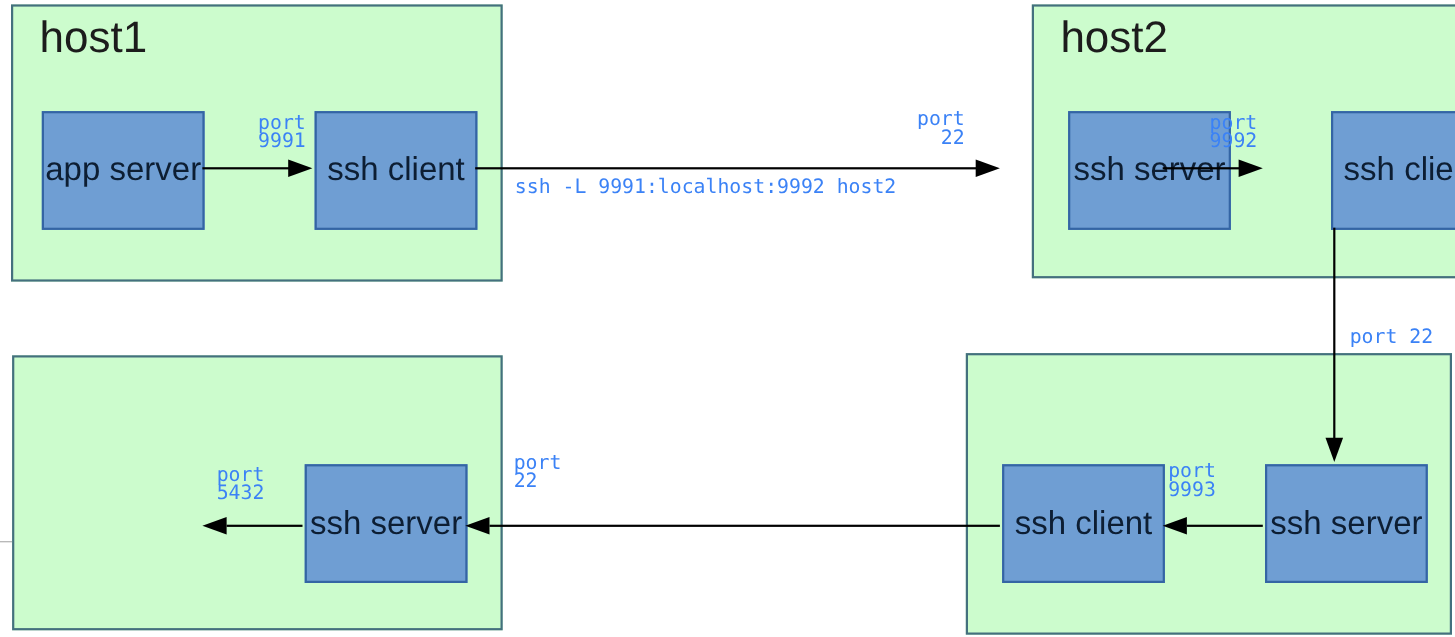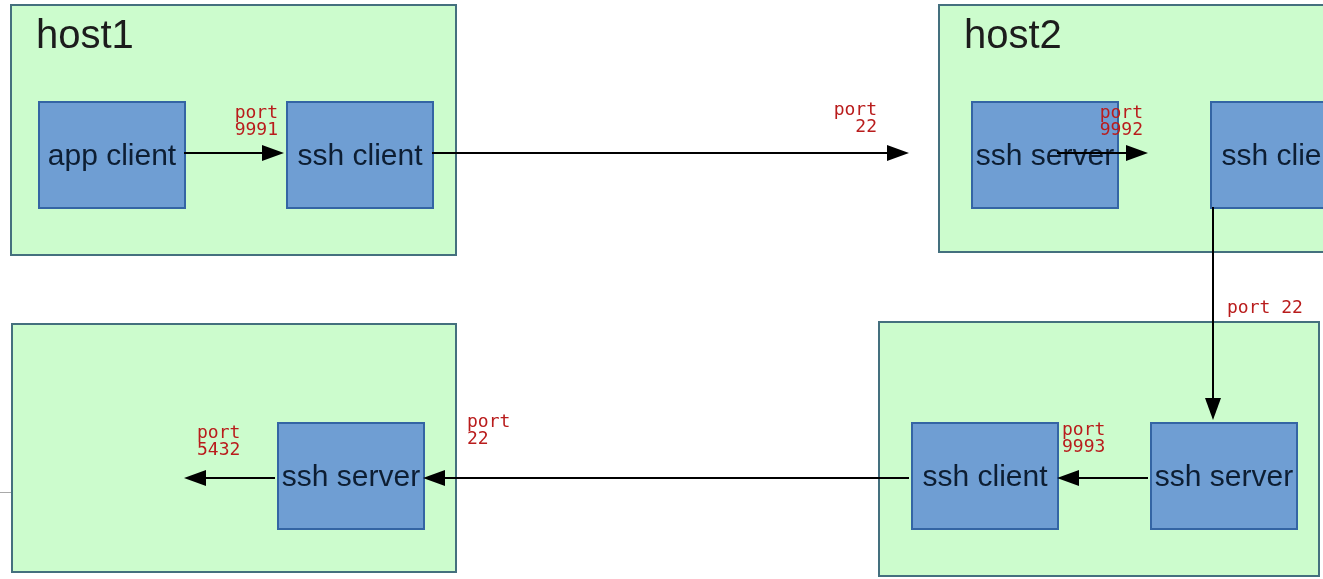--- a/index.html
+++ b/index.html
@@ -30,34 +30,34 @@
     border-top:8px solid transparent;border-bottom:8px solid transparent;
     border-left:22px solid var(--arrow,#000);}
   .head-left{position:absolute;width:0;height:0;
     border-top:8px solid transparent;border-bottom:8px solid transparent;
     border-right:22px solid var(--arrow,#000);}
   .head-down{position:absolute;width:0;height:0;
     border-left:8px solid transparent;border-right:8px solid transparent;
     border-top:22px solid var(--arrow,#000);}
   .mono{
     position:absolute;font-family:"DejaVu Sans Mono",monospace;font-size:18px;
-    line-height:17px;color:#b91c1c;white-space:pre;
+    line-height:17px;color:#3b82f6;white-space:pre;
   }
   .ra{text-align:right;}
   .stray{position:absolute;background:#a9a9a9;}
 </style>
 </head>
 <body>
 
 <div class="canvas">
 
   <div class="host" style="left:10px;top:4px;width:447px;height:252px;">
     <div class="host-title">host1</div>
     <div class="node" style="left:26px;top:95px;">
-      <span class="node-label">app client</span>
+      <span class="node-label">app server</span>
     </div>
     <div class="node" style="left:274px;top:95px;">
       <span class="node-label">ssh client</span>
     </div>
   </div>
 
   <div class="host" style="left:918px;top:4px;width:442px;height:249px;margin-left:20px;">
     <div class="host-title">host2</div>
     <div class="node" style="left:31px;top:95px;">
       <span class="node-label">ssh server</span>
@@ -82,20 +82,21 @@
     </div>
   </div>
 
   <div class="hline" style="left:184px;top:152px;width:80px;"></div>
   <div class="head-right" style="left:262px;top:145px;"></div>
   <div class="mono ra" style="right:1045px;top:103px;">port
 9991</div>
 
   <div class="hline" style="left:432px;top:152px;width:456px;"></div>
   <div class="head-right" style="left:887px;top:145px;"></div>
+  <div class="mono" style="left:468px;top:161px;">ssh -L 9991:localhost:9992 host2</div>
   <div class="mono ra" style="right:446px;top:100px;">port
 22</div>
 
   <div class="hline" style="left:1057px;top:152px;width:70px;"></div>
   <div class="head-right" style="left:1126px;top:145px;"></div>
   <div class="mono ra" style="right:180px;top:103px;">port
 9992</div>
 
   <div class="vline" style="left:1212px;top:207px;height:192px;"></div>
   <div class="head-down" style="left:1205px;top:398px;"></div>

